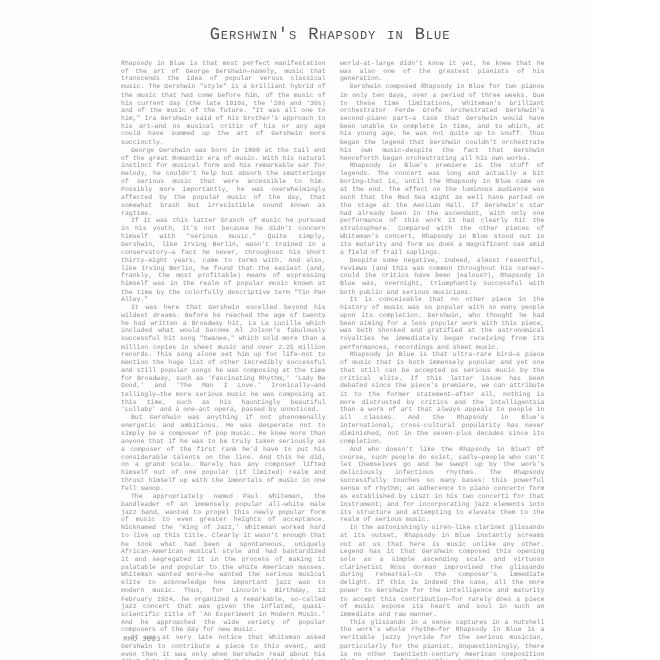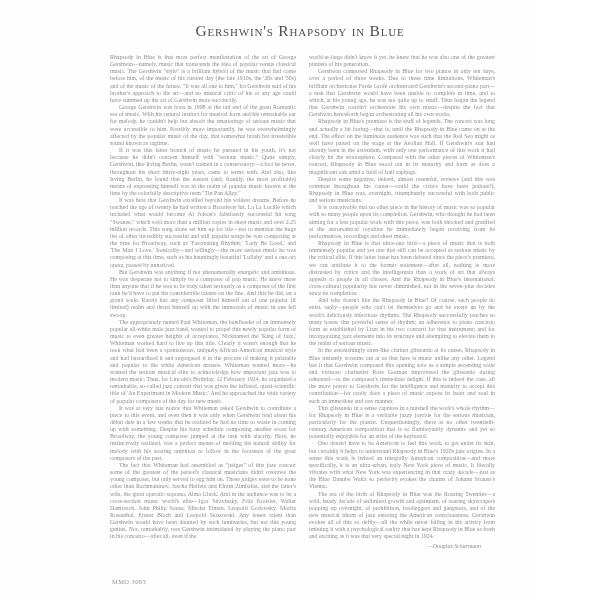--- a/index.html
+++ b/index.html
@@ -6,21 +6,21 @@
     margin: 0;
     padding: 0;
     background: #ffffff;
   }
   .page {
     position: relative;
     width: 540px;
     height: 600px;
     background: #fefefe;
     overflow: hidden;
-    font-family: Liberation Serif, serif;
+    font-family: Liberation Mono, monospace;
   }
   .page-title {
     position: absolute;
     top: 22px;
     left: 0;
     width: 600px;
     margin: 0;
     text-align: center;
     font-size: 15.5px;
     font-weight: 400;

